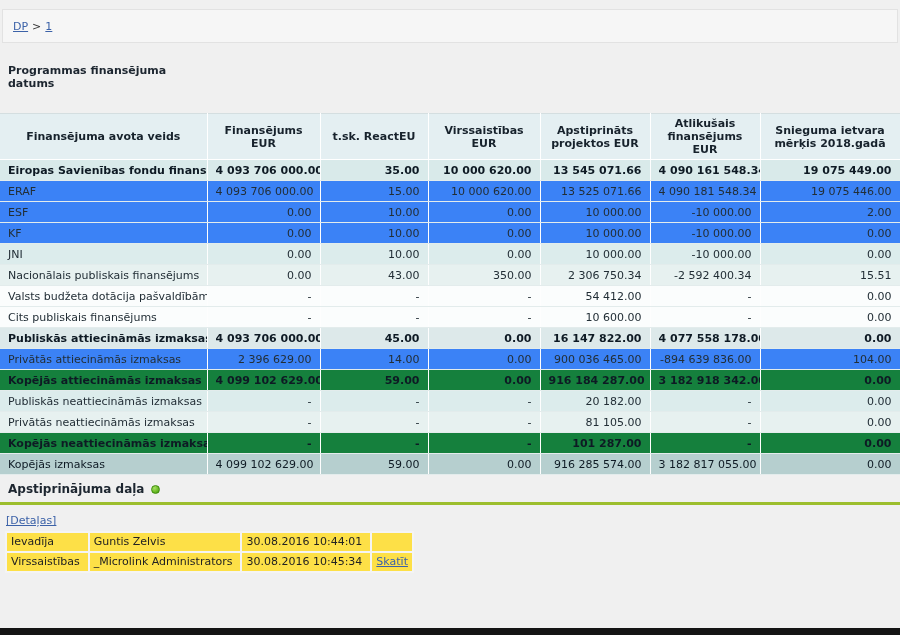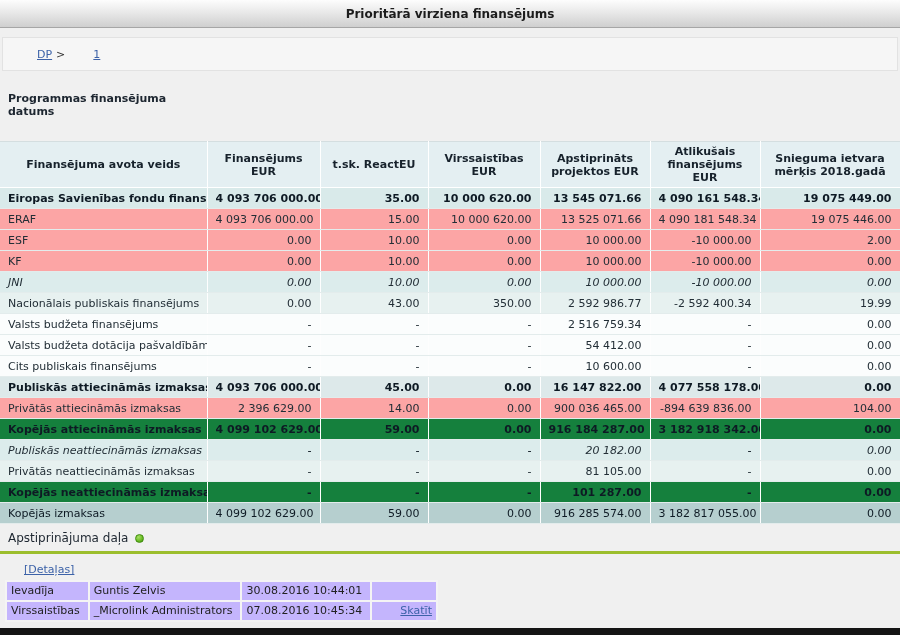--- a/index.html
+++ b/index.html
@@ -25,21 +25,21 @@
 
   
   .crumbbox {
     margin: 9px 2px 0 2px;
     height: 34px;
     background: #f6f6f6;
     border: 1px solid #e2e2e2;
     display: flex; align-items: center;
     padding-left: 10px;
   }
-  a.lnk { color: #3c62a8; text-decoration: underline; cursor: pointer; margin-left: 24px; }
+  a.lnk { color: #3c62a8; text-decoration: underline; cursor: pointer; }
   .crumb-sep { margin: 0 4px; color: #333; }
 
   
   .section-label {
     margin: 21px 0 23px 8px;
     font-weight: bold;
     color: #1d2630;
     width: 175px;
     line-height: 13px;
   }
@@ -65,47 +65,47 @@
   table.fin td {
     padding: 4px 8px 3px 8px;
     line-height: 13px;
     border-right: 1px solid rgba(255,255,255,0.9);
     border-bottom: 1px solid #e3ecec;
     white-space: nowrap; overflow: hidden;
   }
   table.fin td.lbl { text-align: left; }
   table.fin td.val { text-align: right; }
   tr.r-group-head td { background: #d9eaea; font-weight: bold; color: #0e1a24; }
-  tr.r-plain td      { background: #fca5a5; }
-  tr.r-tint td       { background: #dcecec; font-style: italic; }
+  tr.r-plain td      { background: #3b82f6; }
+  tr.r-tint td       { background: #dcecec; }
   tr.r-tint-light td { background: #e7f1f0; }
   tr.r-white td      { background: #fbfdfd; }
   tr.r-subtotal td   { background: #dde9ea; font-weight: bold; color: #0e1a24; }
   tr.r-total td      { background: #15803d; font-weight: bold; color: #0e1a24; }
   tr.r-grand td      { background: #b6cfcf; font-weight: normal; color: #0e1a24; }
 
   
   .approval-heading {
     margin: 7px 0 0 8px;
-    font-weight: normal; font-size: 12px; color: #1d2630;
+    font-weight: bold; font-size: 12px; color: #1d2630;
     display: flex; align-items: center;
   }
   .info-dot {
     width: 9px; height: 9px; border-radius: 50%;
     margin-left: 7px; display: inline-block;
     background: radial-gradient(circle at 35% 30%, #a8e065 0%, #6cbd27 55%, #3f8d0d 100%);
     border: 1px solid #3f8d0d;
   }
   .green-rule { height: 3px; background: #9cbe2d; margin-top: 6px; }
 
   .details-link { display: inline-block; margin: 9px 0 4px 6px; }
 
   table.approval { border-collapse: collapse; margin-left: 5px; }
   table.approval td {
-    background: #c4b5fd;
+    background: #fde047;
     border: 2px solid #f4f4f4;
     padding: 2px 8px 2px 4px;
     height: 19px; line-height: 14px;
     white-space: nowrap; color: #222;
   }
   table.approval td.a-label { width: 62px; }
   table.approval td.a-name { width: 134px; }
   table.approval td.a-datetime { width: 114px; }
   table.approval td.a-action { width: 35px; padding-right: 4px; }
 
@@ -114,23 +114,20 @@
     position: absolute; left: 0; bottom: 0;
     width: 900px; height: 7px;
     background: #141414;
   }
 </style>
 </head>
 <body>
 
 <div class="page">
 
-  <div class="titlebar">
-    <span>Prioritārā virziena finansējums</span>
-  </div>
 
   <div class="crumbbox">
     <a class="lnk">DP</a>
     <span class="crumb-sep">&gt;</span>
     <a class="lnk">1</a>
   </div>
 
   <div class="section-label">Programmas finansējuma datums</div>
 
   <table class="fin">
@@ -198,32 +195,23 @@
           <td class="val">0.00</td>
           <td class="val">10 000.00</td>
           <td class="val">-10 000.00</td>
           <td class="val">0.00</td>
         </tr>
         <tr class="r-tint-light">
           <td class="lbl">Nacionālais publiskais finansējums</td>
           <td class="val">0.00</td>
           <td class="val">43.00</td>
           <td class="val">350.00</td>
-          <td class="val">2 592 986.77</td>
+          <td class="val">2 306 750.34</td>
           <td class="val">-2 592 400.34</td>
-          <td class="val">19.99</td>
-        </tr>
-        <tr class="r-white">
-          <td class="lbl">Valsts budžeta finansējums</td>
-          <td class="val">-</td>
-          <td class="val">-</td>
-          <td class="val">-</td>
-          <td class="val">2 516 759.34</td>
-          <td class="val">-</td>
-          <td class="val">0.00</td>
+          <td class="val">15.51</td>
         </tr>
         <tr class="r-white">
           <td class="lbl">Valsts budžeta dotācija pašvaldībām</td>
           <td class="val">-</td>
           <td class="val">-</td>
           <td class="val">-</td>
           <td class="val">54 412.00</td>
           <td class="val">-</td>
           <td class="val">0.00</td>
         </tr>
@@ -315,21 +303,21 @@
     <tbody id="approval-body">
         <tr>
           <td class="a-label">Ievadīja</td>
           <td class="a-name">Guntis Zelvis</td>
           <td class="a-datetime">30.08.2016 10:44:01</td>
           <td class="a-action"></td>
         </tr>
         <tr>
           <td class="a-label">Virssaistības</td>
           <td class="a-name">_Microlink Administrators</td>
-          <td class="a-datetime">07.08.2016 10:45:34</td>
+          <td class="a-datetime">30.08.2016 10:45:34</td>
           <td class="a-action"><a class="lnk">Skatīt</a></td>
         </tr>
       </tbody>
   </table>
 
   
 
   <div class="bottom-bar"></div>
 
 </div>

